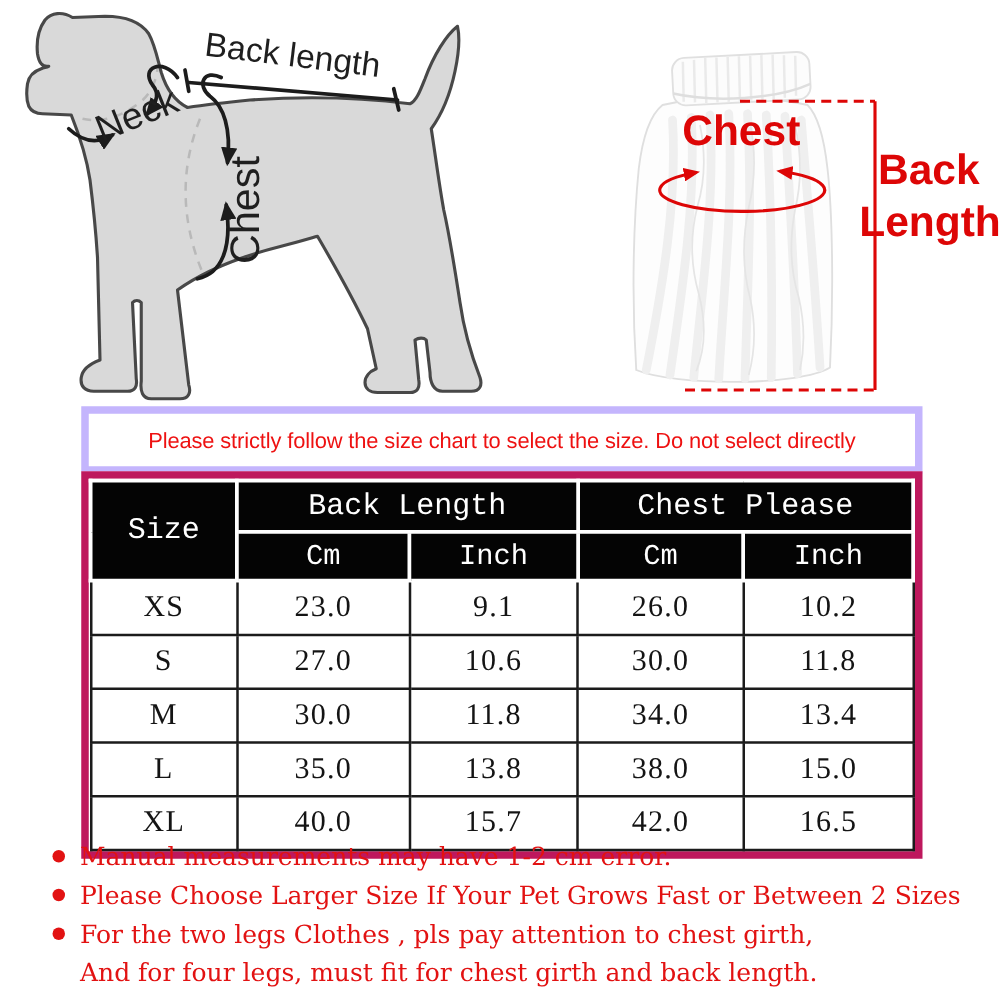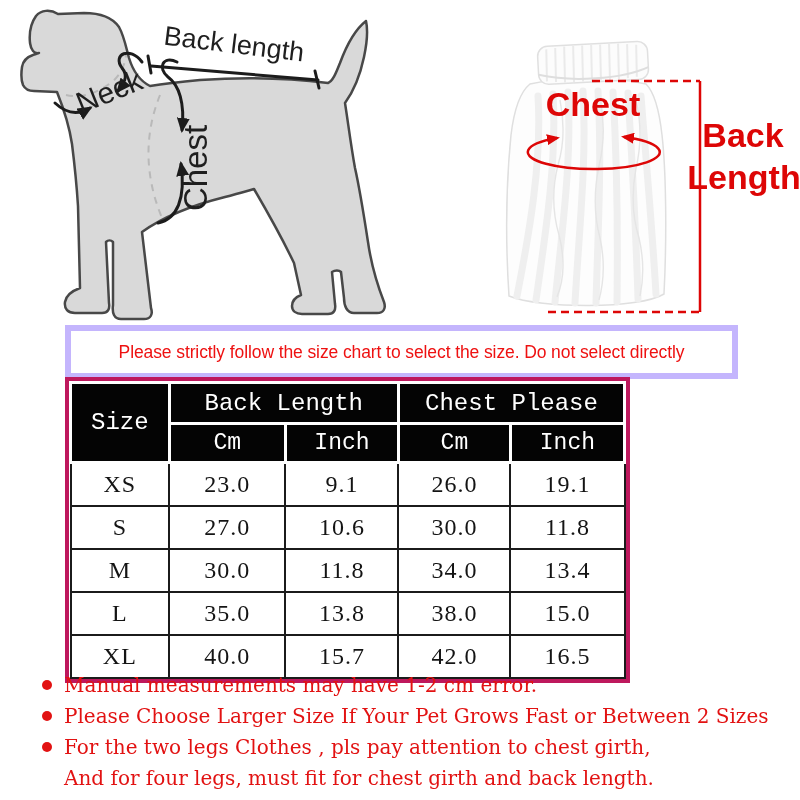--- a/index.html
+++ b/index.html
@@ -8,22 +8,22 @@
   svg text{font-family:"Liberation Sans",sans-serif;}
 
   
   .warning-box{position:absolute;left:65px;top:325px;width:673px;height:54px;
     border:6px solid #c4b5fd;box-sizing:border-box;background:#fff;
     display:flex;flex-direction:column;justify-content:center;align-items:center;}
   .warning-box div{color:#ee1111;font-size:17.5px;line-height:25px;white-space:nowrap;
     letter-spacing:-0.1px;}
 
   
-  .table-wrap{position:absolute;left:65px;top:377px;width:565px;
-    border:4px solid #be185d;box-sizing:border-box;background:#fff;}
+  .table-wrap{position:absolute;left:65px;top:377px;width:673px;
+    border:6px solid #be185d;box-sizing:border-box;background:#fff;}
   table{width:100%;border-collapse:collapse;table-layout:fixed;}
   th{background:#040404;color:#fff;font-family:"Liberation Mono",monospace;font-weight:normal;
      border:3px solid #fff;text-align:center;}
   tr.group-row th{font-size:24px;height:36px;}
   tr.units-row th{font-size:23px;height:34px;margin-left:21px;}
   td{border:2px solid #1b1b1b;background:#fff;color:#141414;text-align:center;
      font-family:Liberation Serif, serif;font-size:24px;height:39px;letter-spacing:1px;}
 
   
   .notes{position:absolute;left:42px;top:674px;width:740px;}
@@ -174,21 +174,21 @@
           <th>Cm</th>
           <th>Inch</th>
         </tr>
       </thead>
       <tbody>
         <tr>
           <td>XS</td>
           <td>23.0</td>
           <td>9.1</td>
           <td>26.0</td>
-          <td>19.1</td>
+          <td>10.2</td>
         </tr>
         <tr>
           <td>S</td>
           <td>27.0</td>
           <td>10.6</td>
           <td>30.0</td>
           <td>11.8</td>
         </tr>
         <tr>
           <td>M</td>

